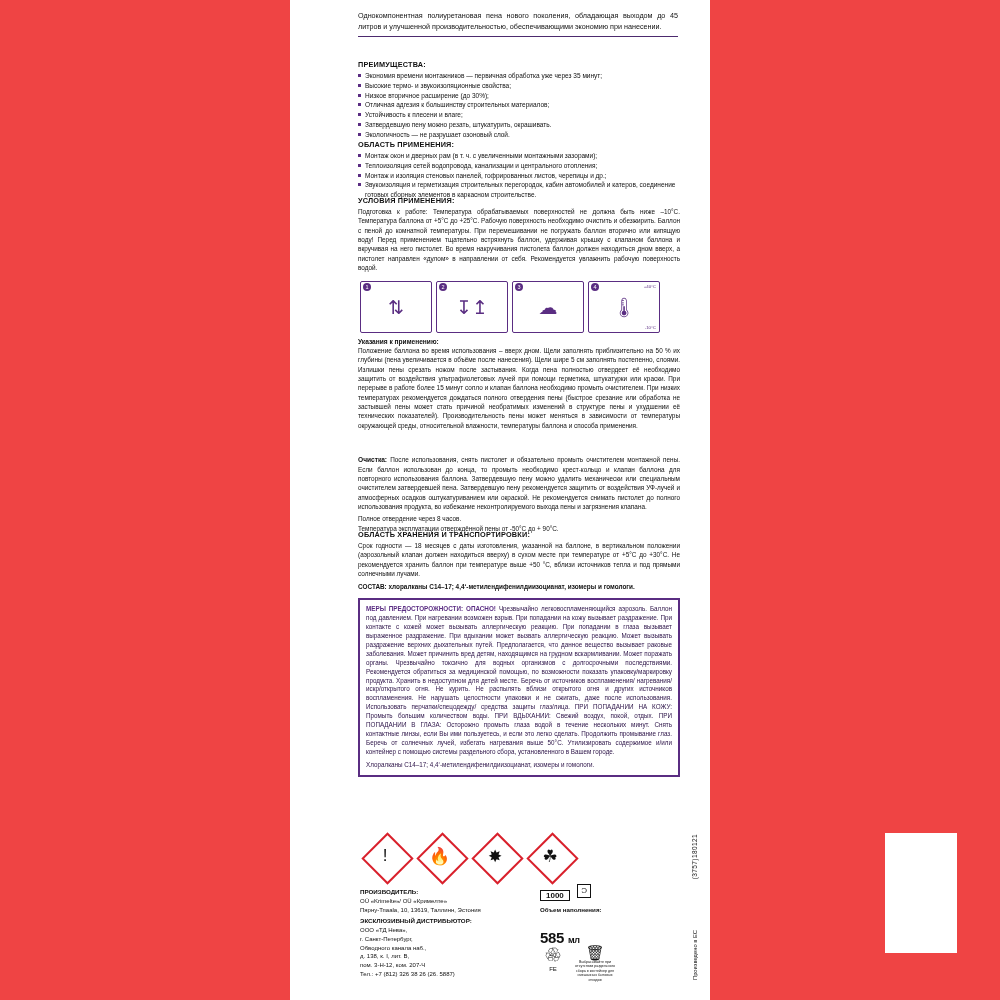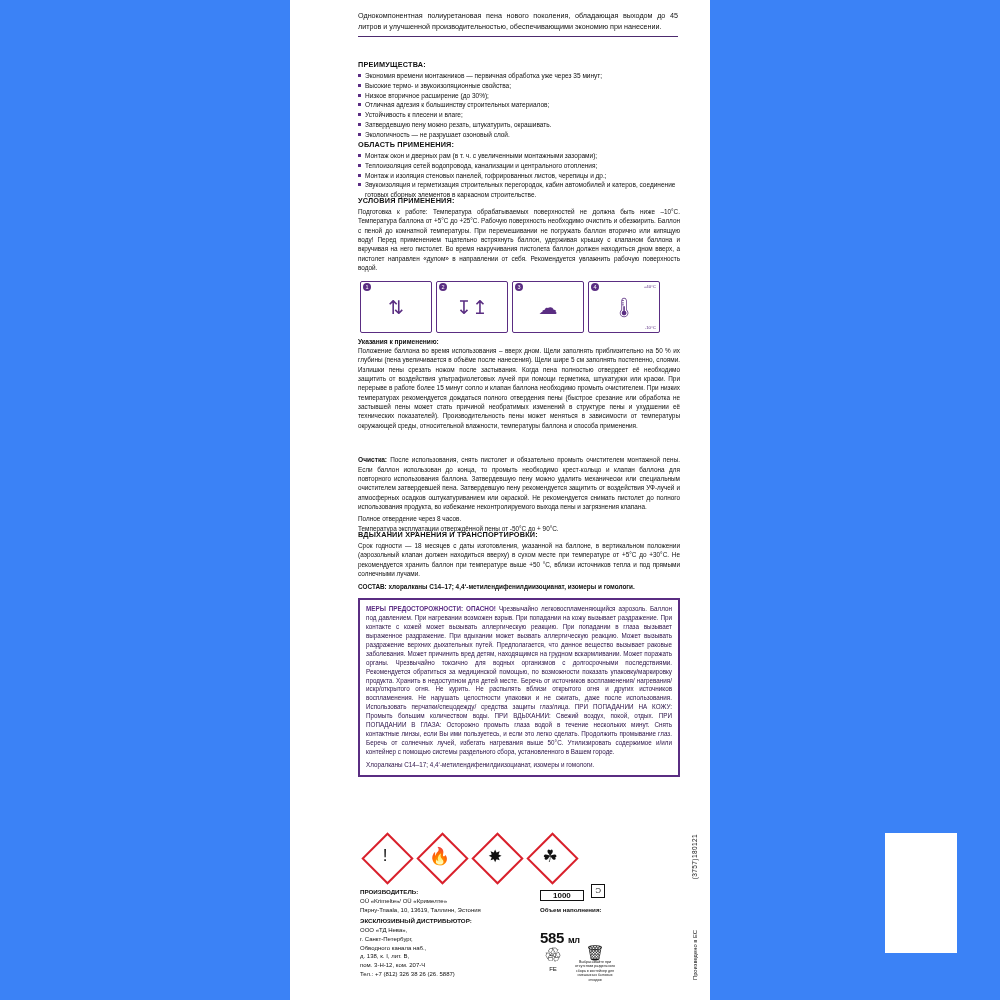--- a/index.html
+++ b/index.html
@@ -1,17 +1,17 @@
 <!DOCTYPE html>
 <html><head>
 <meta charset="utf-8">
 <style>
   html,body{margin:0;padding:0;background:#000;}
   body{width:1000px;height:1000px;font-family:"Liberation Sans",sans-serif;}
-  .page{position:relative;width:1000px;height:1000px;background:#3b82f6;overflow:hidden;}
+  .page{position:relative;width:1000px;height:1000px;background:#ef4444;overflow:hidden;}
   .label{position:absolute;left:290px;top:0;width:420px;height:1000px;background:#ffffff;}
   .inner{position:absolute;left:0;top:0;width:420px;height:1000px;}
 
   
   .intro{position:absolute;left:68px;top:10px;width:320px;font-size:7.2px;line-height:1.55;
     color:#111;text-align:justify;border-bottom:1px solid #4c2a6e;padding-bottom:4px;}
 
   .h{font-size:7.3px;font-weight:bold;color:#111;letter-spacing:.2px;margin:0 0 2px 0;}
   .sec{position:absolute;color:#111;}
 
@@ -41,21 +41,21 @@
   .dia{position:relative;width:46px;height:46px;}
   .dia i{position:absolute;left:50%;top:50%;width:33px;height:33px;margin:-16.5px 0 0 -16.5px;
     transform:rotate(45deg);border:2.2px solid #d9212c;background:#fff;}
   .dia span{position:absolute;left:0;top:0;width:46px;height:46px;display:flex;align-items:center;
     justify-content:center;font-size:17px;color:#111;}
 
   .mfr{position:absolute;left:70px;top:888px;width:150px;font-size:6px;line-height:1.45;color:#111;}
   .mfr b{font-size:6.2px;}
 
   .vol{position:absolute;left:250px;top:884px;width:110px;color:#111;}
-  .volbox{display:inline-block;border:1px solid #111;padding:0 12px;font-size:8px;font-weight:bold;}
+  .volbox{display:inline-block;border:1px solid #111;padding:0 5px;font-size:8px;font-weight:bold;}
   .volsq{display:inline-block;width:12px;height:12px;border:1px solid #111;vertical-align:top;
     text-align:center;font-size:8px;line-height:12px;margin-left:3px;}
   .volttl{font-size:6.2px;font-weight:bold;margin-top:4px;}
   .volval{font-size:15px;font-weight:bold;letter-spacing:-.3px;margin-top:16px;}
   .volval em{font-size:9px;font-style:normal;}
 
   .barcode{position:absolute;left:595px;top:833px;width:72px;height:120px;background:#fff;border:0;}
   .bcode{position:absolute;right:12px;top:834px;font-size:6.5px;color:#111;
     writing-mode:vertical-rl;transform:rotate(180deg);letter-spacing:.4px;}
   .madein{position:absolute;right:12px;top:930px;font-size:5.8px;color:#111;
@@ -134,21 +134,21 @@
 
       <div class="sec" style="left:68px;top:455px;width:322px;">
         <div class="para">
           <span class="sub">Очистка:</span><span> После использования, снять пистолет и обязательно промыть очистителем монтажной пены. Если баллон использован до конца, то промыть необходимо крест-кольцо и клапан баллона для повторного использования баллона. Затвердевшую пену можно удалить механически или специальным очистителем затвердевшей пена. Затвердевшую пену рекомендуется защитить от воздействия УФ-лучей и атмосферных осадков оштукатуриванием или окраской. Не рекомендуется снимать пистолет до полного использования продукта, во избежание неконтролируемого выхода пены и загрязнения клапана.</span>
         </div>
         <div class="para" style="margin-top:3px;">Полное отвердение через 8 часов.</div>
         <div class="para">Температура эксплуатации отверждённой пены от -50°С до + 90°С.</div>
       </div>
 
       <div class="sec" style="left:68px;top:530px;width:322px;">
-        <div class="h">ВДЫХАНИИ ХРАНЕНИЯ И ТРАНСПОРТИРОВКИ:</div>
+        <div class="h">ОБЛАСТЬ ХРАНЕНИЯ И ТРАНСПОРТИРОВКИ:</div>
         <div class="para" style="margin-top:1px;">Срок годности — 18 месяцев с даты изготовления, указанной на баллоне, в вертикальном положении (аэрозольный клапан должен находиться вверху) в сухом месте при температуре от +5°С до +30°С. Не рекомендуется хранить баллон при температуре выше +50 °С, вблизи источников тепла и под прямыми солнечными лучами.</div>
         <div class="para" style="margin-top:4px;font-weight:bold;">СОСТАВ: хлоралканы С14–17; 4,4‘-метилендифенилдиизоцианат, изомеры и гомологи.</div>
       </div>
 
       <div class="warnbox">
         <div class="t">
           <b>МЕРЫ ПРЕДОСТОРОЖНОСТИ:</b>
           <b>ОПАСНО!</b><span> Чрезвычайно легковоспламеняющийся аэрозоль. Баллон под давлением. При нагревании возможен взрыв. При попадании на кожу вызывает раздражение. При контакте с кожей может вызывать аллергическую реакцию. При попадании в глаза вызывает выраженное раздражение. При вдыхании может вызвать аллергическую реакцию. Может вызывать раздражение верхних дыхательных путей. Предполагается, что данное вещество вызывает раковые заболевания. Может причинить вред детям, находящимся на грудном вскармливании. Может поражать органы. Чрезвычайно токсично для водных организмов с долгосрочными последствиями. Рекомендуется обратиться за медицинской помощью, по возможности показать упаковку/маркировку продукта. Хранить в недоступном для детей месте. Беречь от источников воспламенения/ нагревания/искр/открытого огня. Не курить. Не распылять вблизи открытого огня и других источников воспламенения. Не нарушать целостности упаковки и не сжигать, даже после использования. Использовать перчатки/спецодежду/ средства защиты глаз/лица. ПРИ ПОПАДАНИИ НА КОЖУ: Промыть большим количеством воды. ПРИ ВДЫХАНИИ: Свежий воздух, покой, отдых. ПРИ ПОПАДАНИИ В ГЛАЗА: Осторожно промыть глаза водой в течение нескольких минут. Снять контактные линзы, если Вы ими пользуетесь, и если это легко сделать. Продолжить промывание глаз. Беречь от солнечных лучей, избегать нагревания выше 50°С. Утилизировать содержимое и/или контейнер с помощью системы раздельного сбора, установленного в Вашем городе.</span>
         </div>
         <div class="t" style="margin-top:4px;">Хлоралканы С14–17; 4,4‘-метилендифенилдиизоцианат, изомеры и гомологи.</div>

